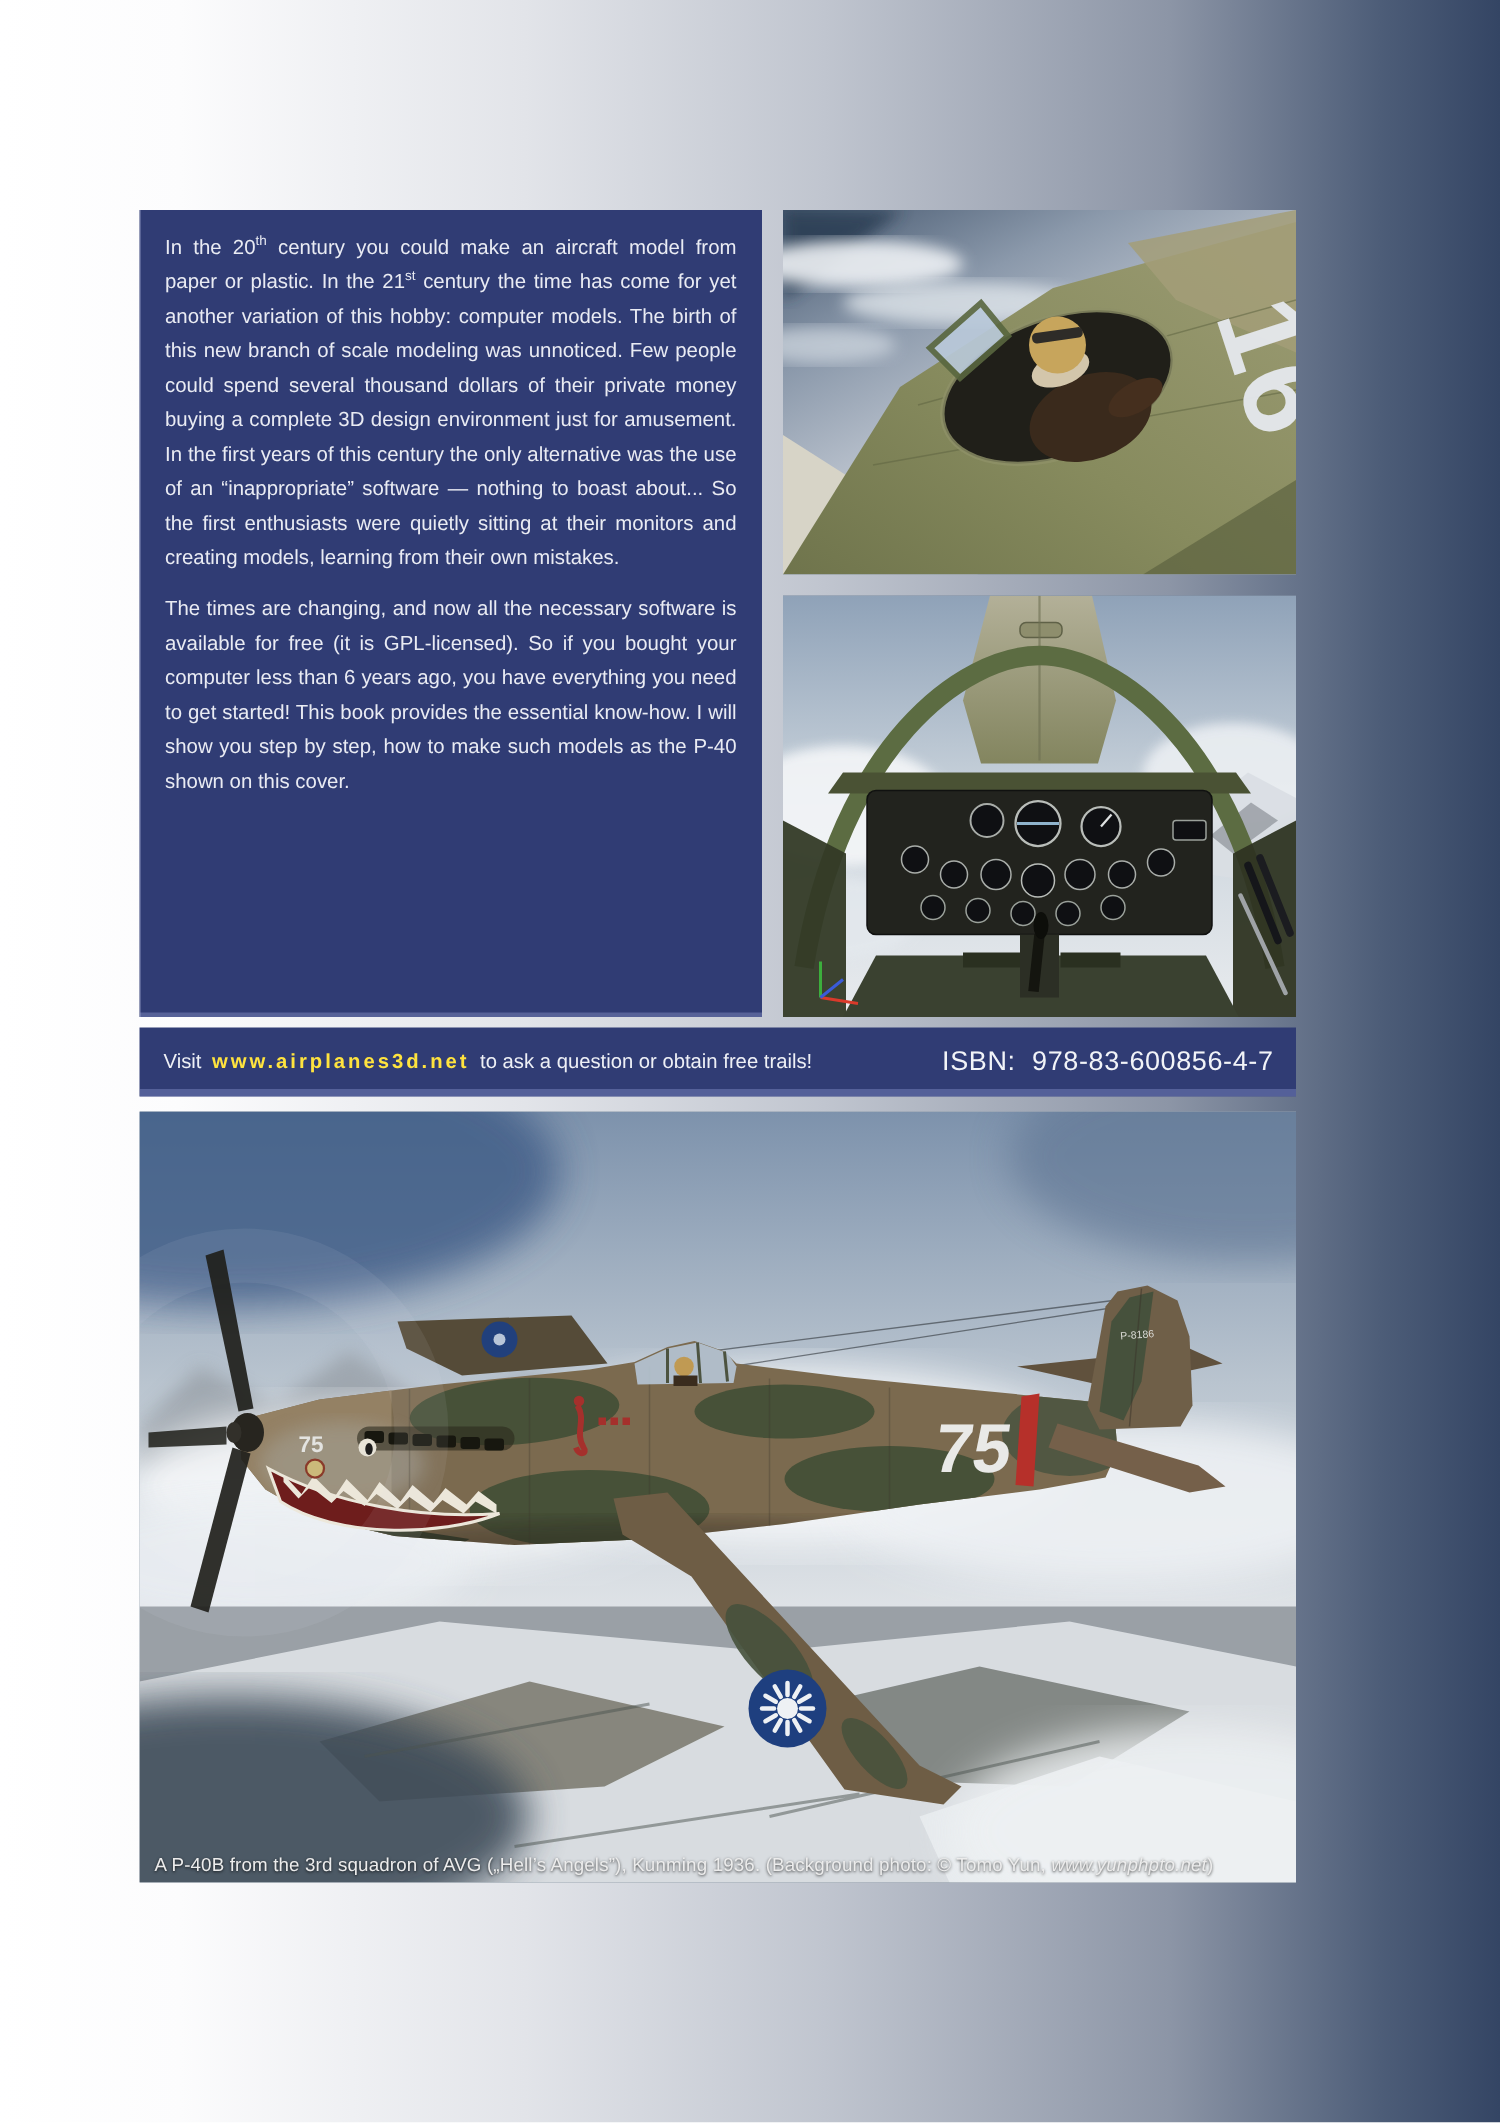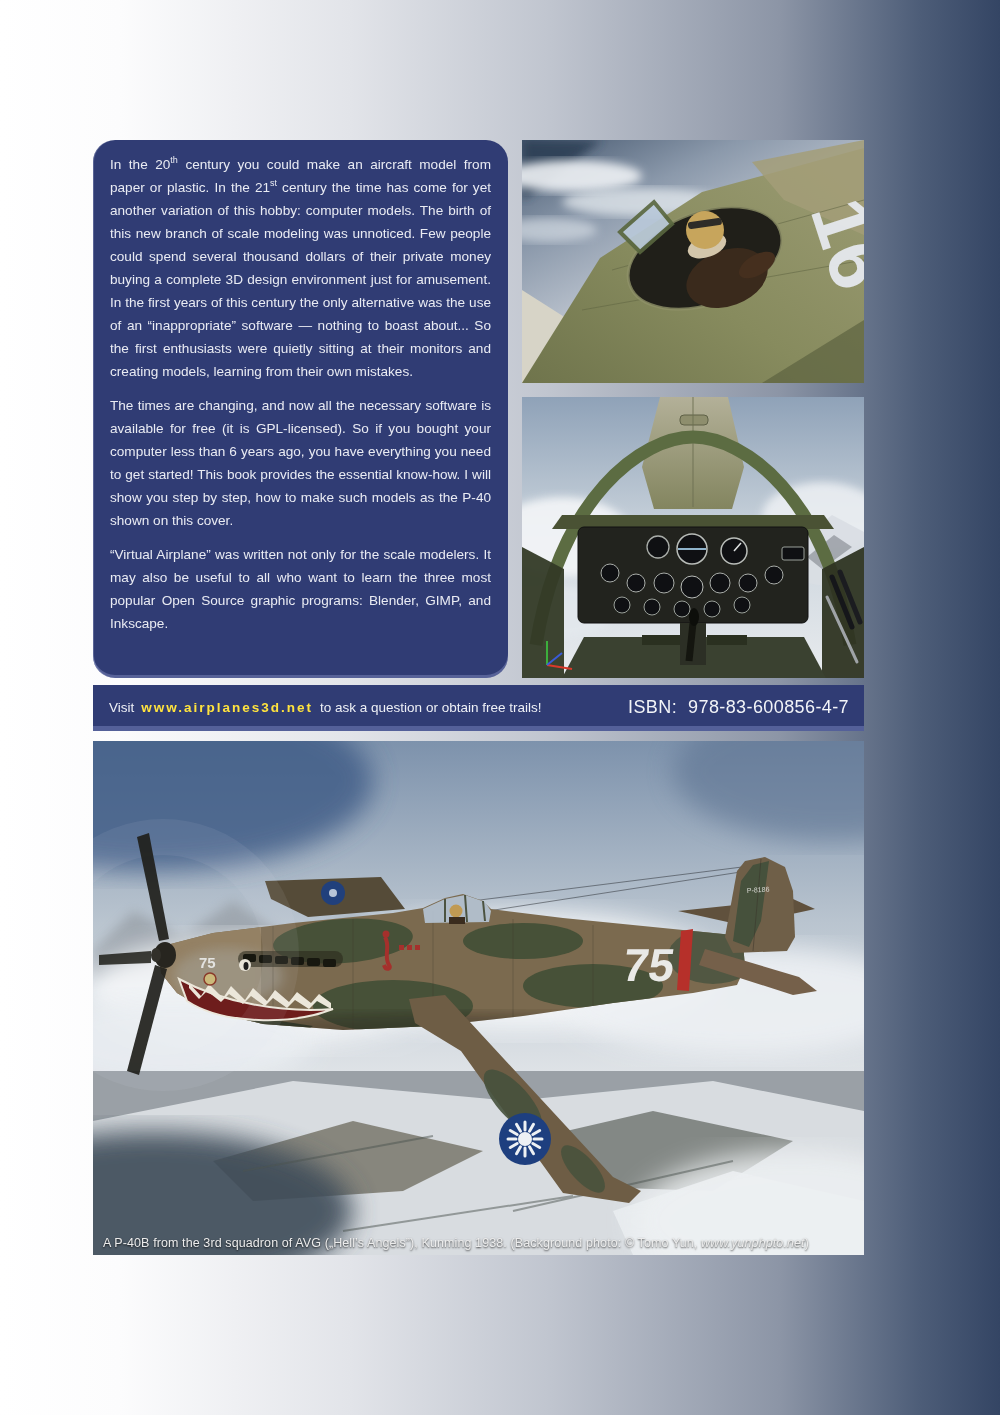--- a/index.html
+++ b/index.html
@@ -11,21 +11,21 @@
   .page{
     position:relative;width:1000px;height:1415px;
     background:linear-gradient(90deg,#ffffff 0%,#fcfcfd 12%,#e2e4e9 35%,#c0c5cf 55%,#8c95a6 78%,#4d5d78 92%,#344564 100%);
   }
   
   .intro-box{
     position:absolute;left:93px;top:140px;width:415px;height:538px;
     box-sizing:border-box;padding:13px 17px 0 17px;
     background:#303c74;
     box-shadow:inset 0 -3px 0 rgba(160,170,220,.35), inset 1px 0 0 rgba(190,196,230,.30);
-    color:#e9ebf3;font-size:13.6px;line-height:23px;text-align:justify;border-radius:22px;
+    color:#e9ebf3;font-size:13.6px;line-height:23px;text-align:justify;
   }
   .intro-box p{margin:0 0 11px 0;}
   .intro-box sup{font-size:9px;line-height:0;vertical-align:super;}
   
   .photo{position:absolute;overflow:hidden;background:#7c8ba0;}
   .photo svg{display:block;width:100%;height:100%;}
   .photo-pilot{left:522px;top:140px;width:342px;height:243px;}
   .photo-cockpit{left:522px;top:397px;width:342px;height:281px;}
   
   .banner{
@@ -53,21 +53,20 @@
   .caption em{}
 </style>
 </head>
 <body>
 
 <div class="page">
 
   <section class="intro-box">
     <p><span>In the 20</span><sup>th</sup><span> century you could make an aircraft model from paper or plastic. In the 21</span><sup>st</sup><span> century the time has come for yet another variation of this hobby: computer models. The birth of this new branch of scale modeling was unnoticed. Few people could spend several thousand dollars of their private money buying a complete 3D design environment just for amusement. In the first years of this century the only alternative was the use of an “inappropriate” software — nothing to boast about... So the first enthusiasts were quietly sitting at their monitors and creating models, learning from their own mistakes.</span></p>
     <p>The times are changing, and now all the necessary software is available for free (it is GPL-licensed). So if you bought your computer less than 6 years ago, you have everything you need to get started! This book provides the essential know-how. I will show you step by step, how to make such models as the P-40 shown on this cover.</p>
-    <p>“Virtual Airplane” was written not only for the scale modelers. It may also be useful to all who want to learn the three most popular Open Source graphic programs: Blender, GIMP, and Inkscape.</p>
   </section>
 
   <figure class="photo photo-pilot" style="margin:0;">
     <svg viewBox="0 0 342 243" preserveAspectRatio="none">
       <defs>
         <linearGradient id="sky1" x1="0" y1="0" x2="0.7" y2="1">
           <stop offset="0" stop-color="#46586f"></stop>
             <stop offset="0.3" stop-color="#8b99ab"></stop>
           <stop offset="0.65" stop-color="#c9cfd8"></stop>
             <stop offset="1" stop-color="#dadee3"></stop>
@@ -323,16 +322,16 @@
         <g>
           <circle cx="70" cy="214" r="118" fill="none" stroke="#e6ebf0" stroke-width="36" opacity=".08"></circle>
           <polygon points="66,200 44,96 56,92 76,198" fill="#20201b" opacity=".92"></polygon>
           <polygon points="62,224 34,330 46,334 74,228" fill="#20201b" opacity=".92"></polygon>
           <polygon points="58,210 6,214 6,224 58,222" fill="#1d1d18" opacity=".85"></polygon>
           <ellipse cx="72" cy="214" rx="11" ry="13" fill="#27251f"></ellipse>
           <ellipse cx="63" cy="214" rx="5" ry="7" fill="#32302a"></ellipse>
         </g>
       </g>
     </svg>
-    <figcaption class="caption"><span>A P-40B from the 3rd squadron of AVG („Hell’s Angels”), Kunming 1938. (Background photo: © Tomo Yun, </span><em>www.yunphpto.net</em><span>)</span></figcaption>
+    <figcaption class="caption"><span>A P-40B from the 3rd squadron of AVG („Hell’s Angels”), Kunming 1936. (Background photo: © Tomo Yun, </span><em>www.yunphpto.net</em><span>)</span></figcaption>
   </figure>
 
 </div>
 
 </body></html>

